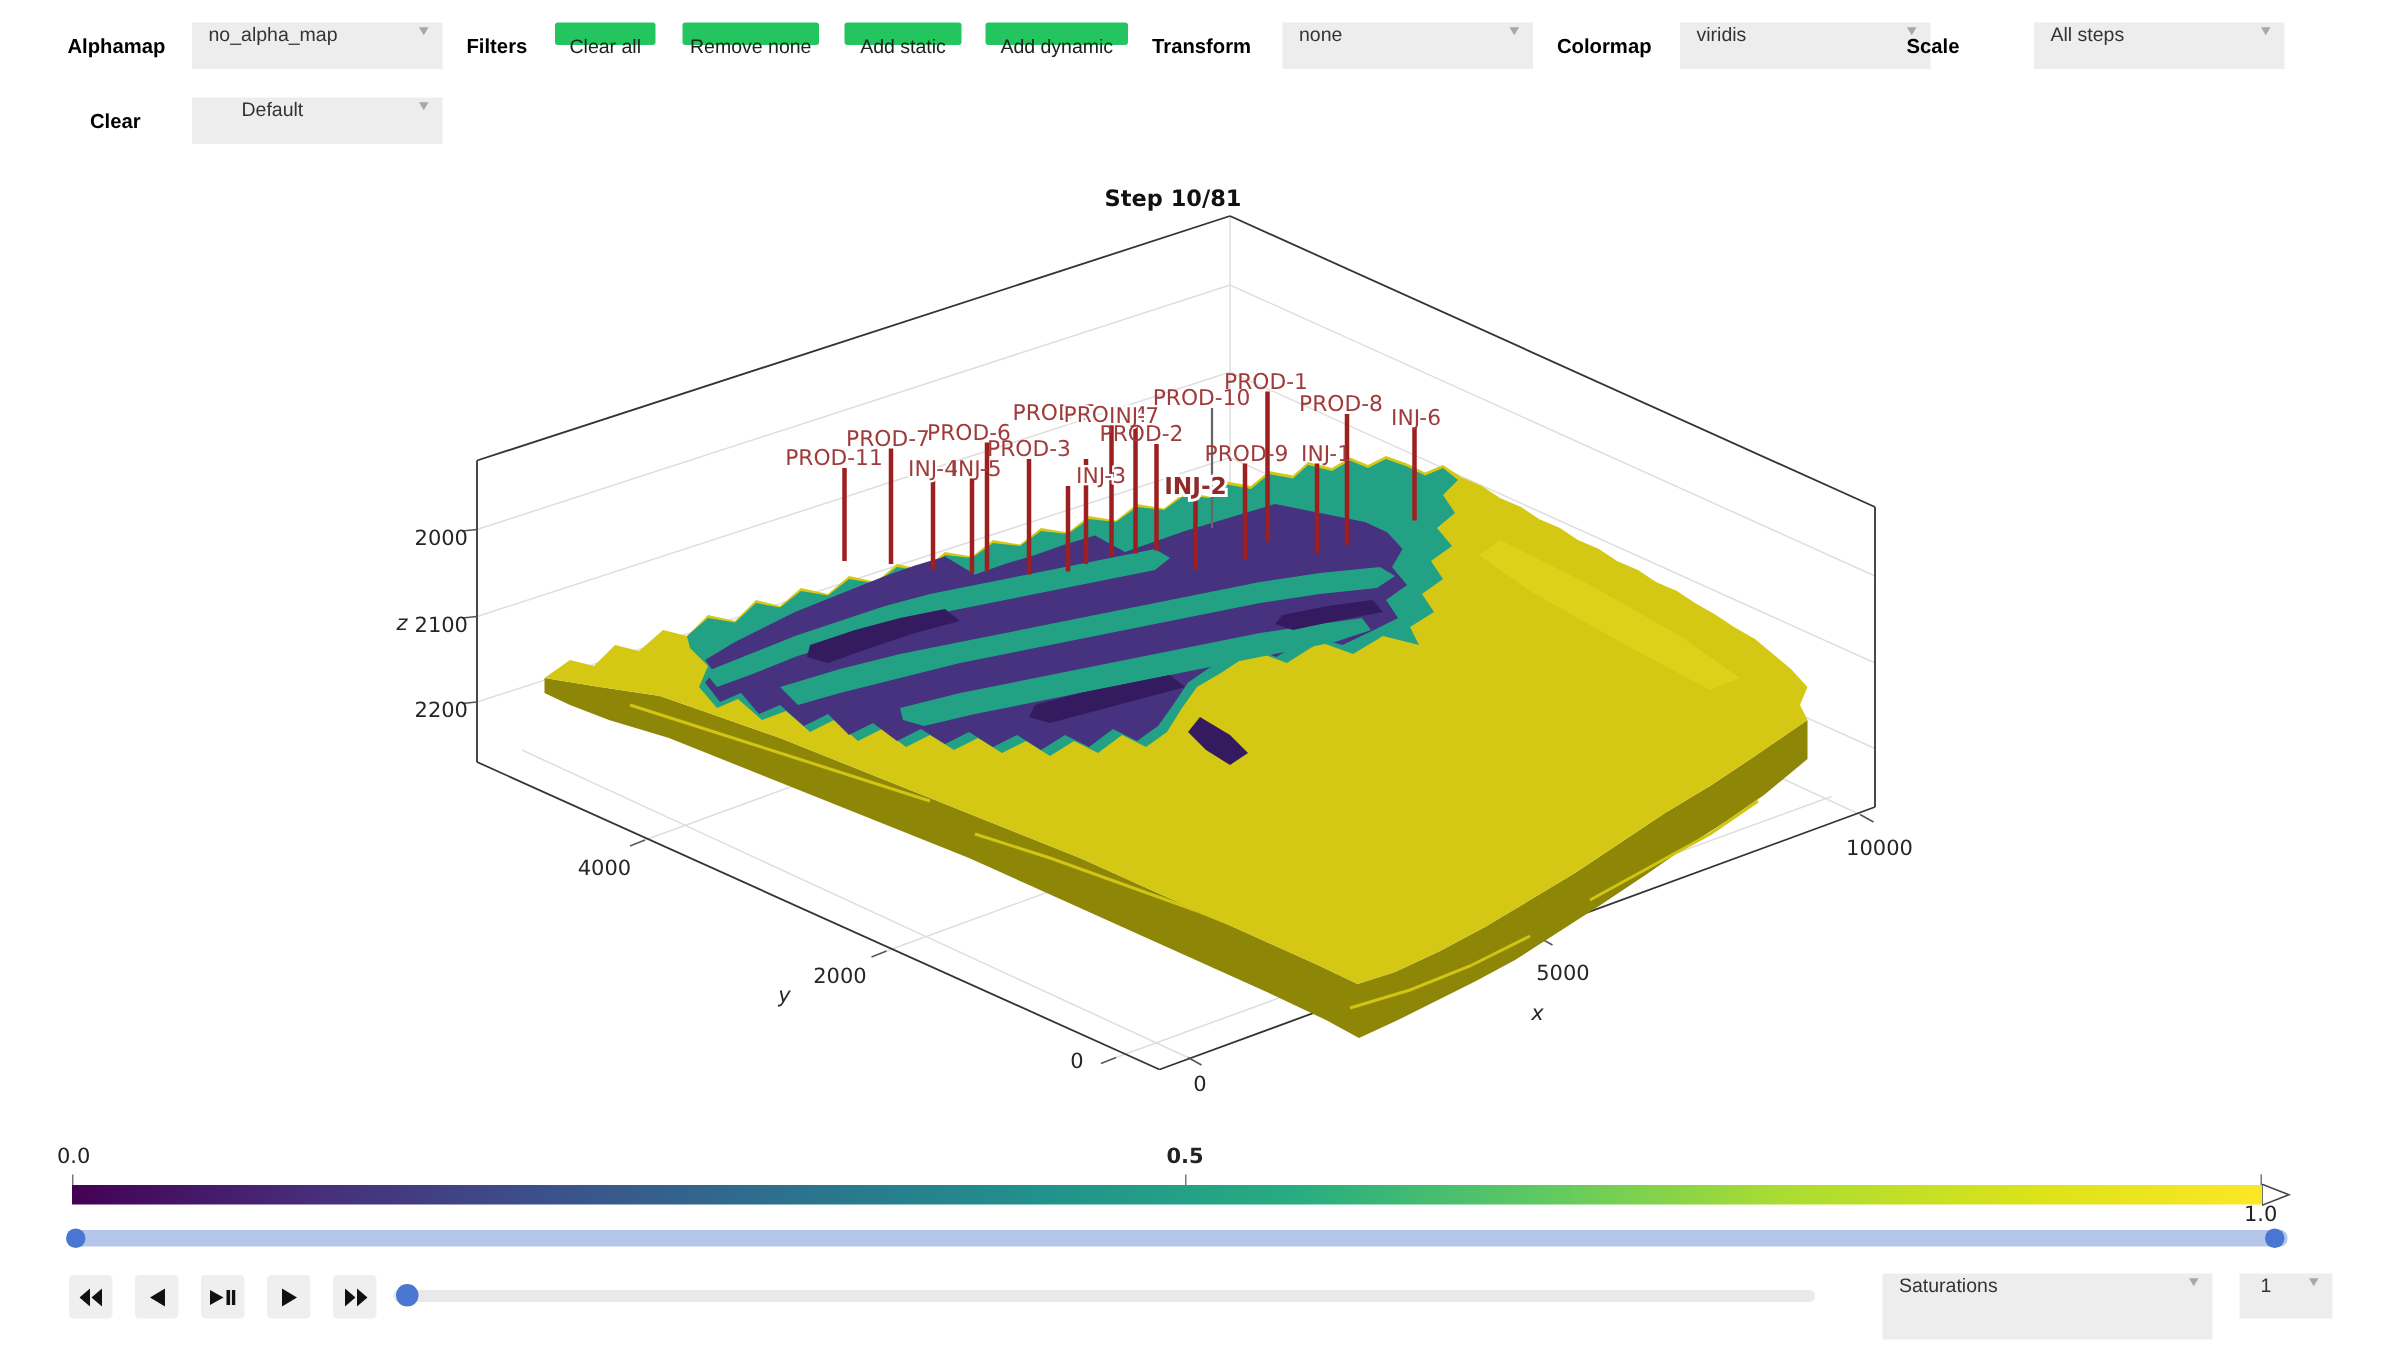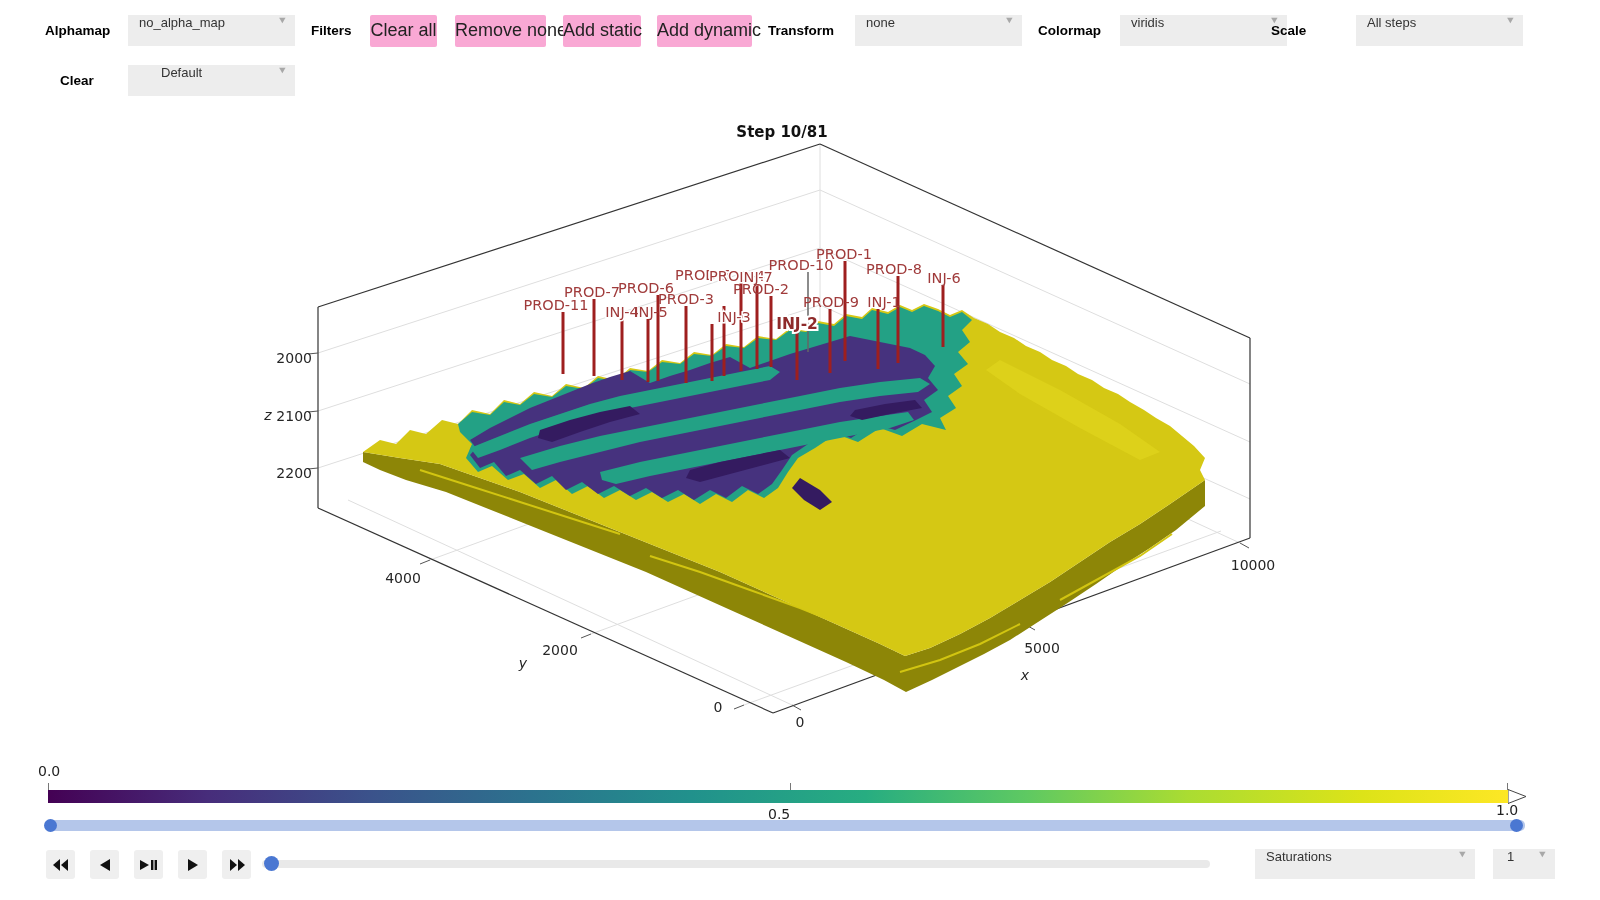--- a/index.html
+++ b/index.html
@@ -4,21 +4,21 @@
 <style>
   html,body{margin:0;padding:0;background:#fff;}
   body{width:1600px;height:900px;position:relative;overflow:hidden;
        font-family:"Liberation Sans",sans-serif;}
   .abs{position:absolute;}
   .tb-label{font-weight:bold;font-size:13.5px;color:#000;height:31px;line-height:31px;white-space:nowrap;}
   .dropdown{background:#ededed;height:31px;font-size:13px;color:#333;
             padding:0 8px 0 11px;box-sizing:border-box;display:flex;
             justify-content:space-between;align-items:flex-start;cursor:pointer;white-space:nowrap;}
   .dd-arrow{color:#a8a8a8;font-size:9px;transform:scaleX(1.2);}
-  .btn{background:#f9a8d4;height:32px;line-height:31px;font-size:18px;color:#222;
+  .btn{background:#22c55e;height:15px;line-height:31px;font-size:13px;color:#222;
        text-align:center;border-radius:2px;cursor:pointer;white-space:nowrap;}
   .plot-title{font-family:"DejaVu Sans",sans-serif;font-weight:bold;font-size:15px;color:#111;text-align:center;}
   .cb-label{font-family:"DejaVu Sans",sans-serif;font-size:14px;color:#222;}
   .cb-tick{width:1px;height:7px;background:#777;}
   .cb-bar{height:13px;background:linear-gradient(to right,#440154 0%,#472d7b 11%,#3b528b 22%,#2c728e 33%,#21918c 44%,#27ad81 56%,#5ec962 67%,#aadc32 78%,#dde318 90%,#fde725 100%);}
   .range-track{height:11px;border-radius:5px;background:#b4c6ea;}
   .range-handle{width:13px;height:13px;border-radius:50%;background:#4a77d2;}
   .pbtn{width:29px;height:29px;border-radius:3px;background:#efefef;display:flex;
         align-items:center;justify-content:center;cursor:pointer;}
   .time-track{height:8px;border-radius:4px;background:#e9e9e9;}
@@ -188,21 +188,21 @@
   </g>
   <g text-anchor="middle">
     <text class="tick-txt" x="800" y="727">0</text>
     <text class="tick-txt" x="1042" y="653">5000</text>
     <text class="tick-txt" x="1253" y="570">10000</text>
     <text class="axis-letter" x="1025" y="680">x</text>
   </g>
 </svg>
 
 <div class="abs cb-label" style="left:38px;top:763px;">0.0</div>
-<div class="abs cb-label" style="left:768px;top:806px;width:44px;">0.5</div>
+<div class="abs cb-label" style="left:768px;top:763px;width:44px;text-align:center;font-weight:bold;">0.5</div>
 <div class="abs cb-label" style="left:1496px;top:763px;margin-top:39px;">1.0</div>
 <div class="abs cb-tick" style="left:48px;top:783px;"></div>
 <div class="abs cb-tick" style="left:790px;top:783px;"></div>
 <div class="abs cb-tick" style="left:1507px;top:783px;"></div>
 <div class="abs cb-bar" style="left:48px;top:790px;width:1460px;"></div>
 <svg class="abs" style="left:1508px;top:789px;" width="20" height="15" viewBox="0 0 20 15">
   <polygon points="0,0.5 18,7.5 0,14.5" fill="#ffffff" stroke="#444" stroke-width="1"></polygon>
 </svg>
 
 <div class="abs range-track" style="left:45px;top:820px;width:1480px;"></div>
@@ -234,20 +234,20 @@
 </div>
 <div class="abs pbtn" style="left:222px;top:850px;">
   <svg width="16" height="12" viewBox="0 0 16 12" fill="#111">
     <polygon points="1,0 8,6 1,12"></polygon>
       <polygon points="9,0 16,6 9,12"></polygon>
   </svg>
 </div>
 <div class="abs time-track" style="left:262px;top:860px;width:948px;"></div>
 <div class="abs time-handle" style="left:264px;top:856px;"></div>
 
-<div class="abs dropdown" style="left:1255px;top:849px;width:220px;height:30px;">
+<div class="abs dropdown" style="left:1255px;top:849px;width:220px;height:44px;">
   <span>Saturations</span>
   <span class="dd-arrow">▼</span>
 </div>
 <div class="abs dropdown" style="left:1493px;top:849px;width:62px;height:30px;padding-left:14px;">
   <span>1</span>
   <span class="dd-arrow">▼</span>
 </div>
 
 </body></html>

